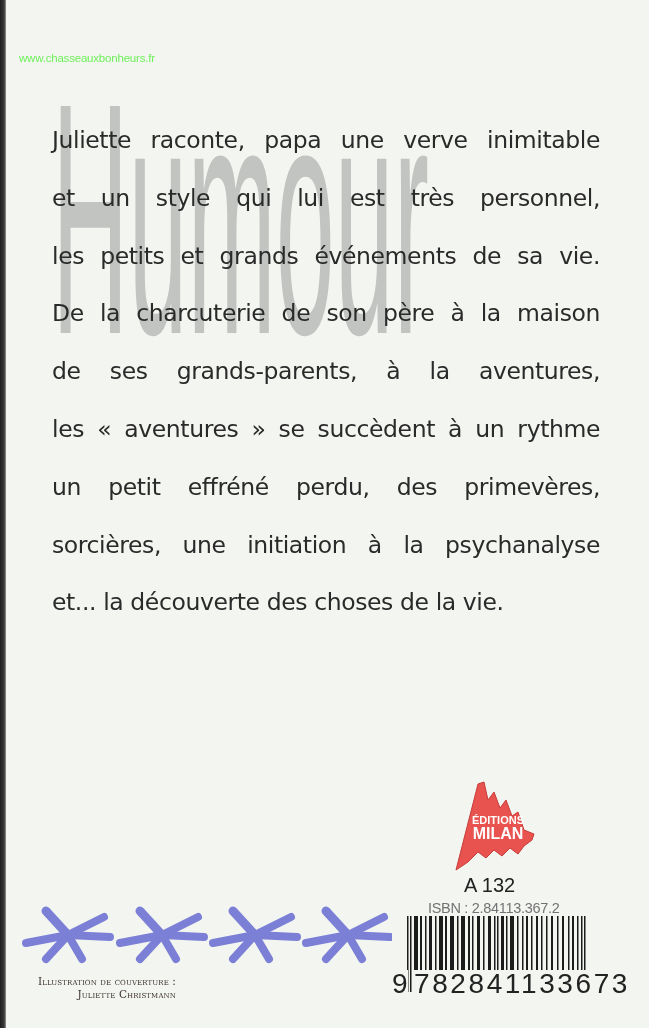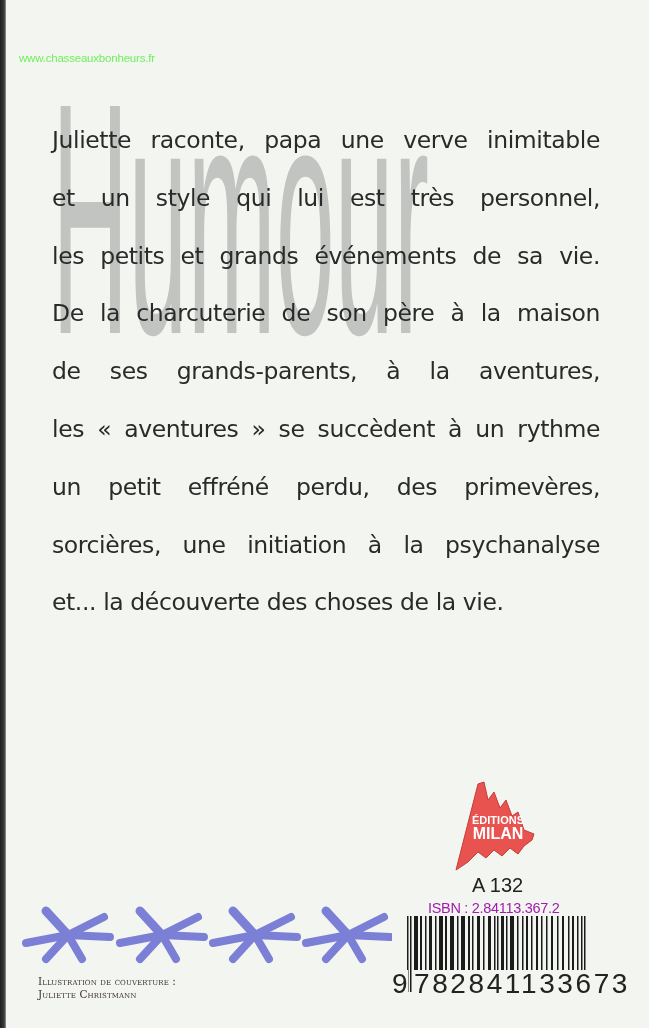--- a/index.html
+++ b/index.html
@@ -26,38 +26,38 @@
   }
   .blurb .line {
     height:57.8px; line-height:40px;
     text-align:justify; text-align-last:justify;
     white-space:nowrap; letter-spacing:-0.4px;
   }
   .blurb .line.last { text-align-last:left; }
   .logo { position:absolute; left:448px; top:778px; width:92px; height:95px; }
   .series-code {
     position:absolute; left:464px; top:874px;
-    font-family:"Liberation Sans", sans-serif; font-size:20px; color:#222;margin-left:8px;
+    font-family:"Liberation Sans", sans-serif; font-size:20px; color:#222;
   }
   .isbn {
     position:absolute; left:428px; top:900px;
-    font-family:"Liberation Sans", sans-serif; font-size:14.5px; color:#a21caf;
+    font-family:"Liberation Sans", sans-serif; font-size:14.5px; color:#737373;
     letter-spacing:-0.3px;
   }
   .barcode { position:absolute; left:405px; top:916px; width:190px; height:76px; }
   .bc-digits {
     position:absolute; top:970px;
     font-family:"Liberation Sans", sans-serif; font-size:28px; color:#222;
     background:#f3f5f0; line-height:28px;
   }
   .stars { position:absolute; left:22px; top:905px; width:370px; height:60px; }
   .credit {
     position:absolute; left:38px; top:975px;
     font-family:"DejaVu Serif", serif; font-size:10.5px; color:#3c3330;
-    line-height:12.5px; font-variant:small-caps; letter-spacing:0.1px;
+    line-height:12.5px; font-variant:small-caps; letter-spacing:0.1px;text-align:right;
   }
 </style>
 </head>
 <body>
 
 <div class="left-edge"></div>
 
 <svg class="humour" viewBox="0 0 649 360">
   <text x="0" y="0" fill="#c2c4c1" font-family="Liberation Sans, sans-serif" font-size="100" transform="translate(52,333) scale(1.06,3.3)">Humour</text>
 </svg>

